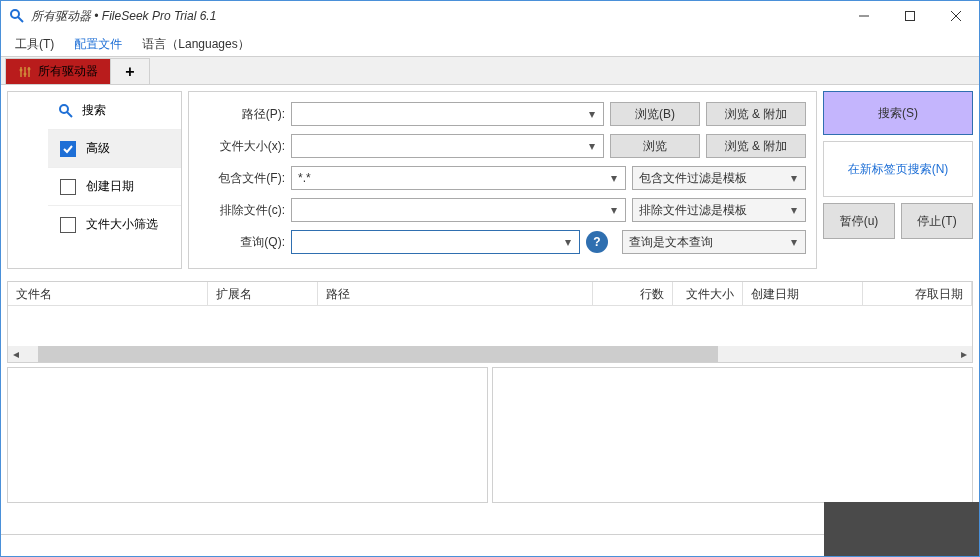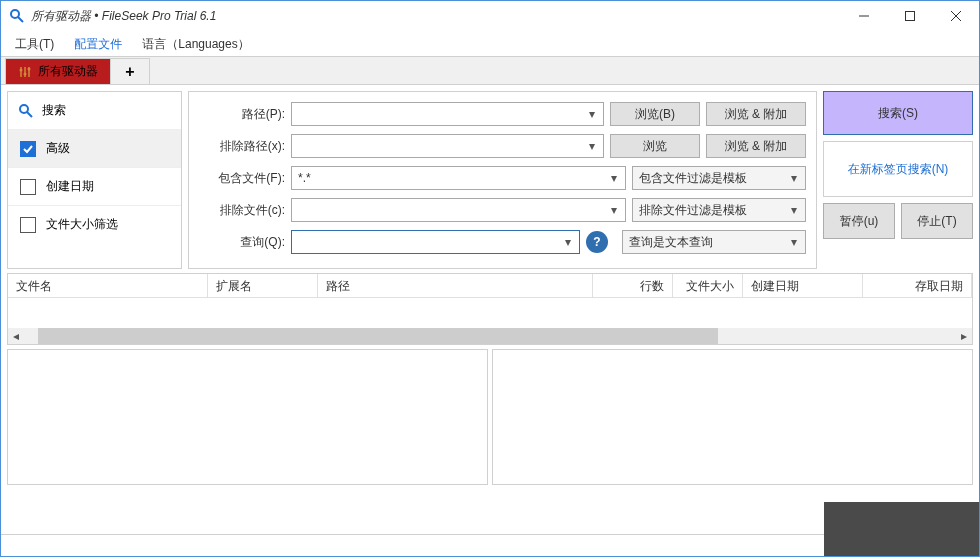--- a/index.html
+++ b/index.html
@@ -19,21 +19,21 @@
 
 
 .tabstrip { height: 28px; background: #f0f0f0; display: flex; align-items: flex-end; border-bottom: 1px solid #d0d0d0; padding-left: 4px; }
 .tab { height: 26px; display: flex; align-items: center; padding: 0 12px; border: 1px solid #d0d0d0; border-bottom: none; background: #b91c1c; margin-right: -1px; }
 .tab .ticon { width: 14px; height: 14px; margin-right: 6px; display:flex; align-items:center; justify-content:center; }
 .tab.add { width: 40px; justify-content:center; background:#f0f0f0; }
 .tab.add .plus { font-size:16px; font-weight:bold; }
 
 
 .main { display:flex; padding: 6px 6px 0 6px; gap:6px; }
-.leftpanel { width: 175px; border:1px solid #d0d0d0; background:#fff; }
+.leftpanel { width: 175px; border:1px solid #d0d0d0; background:#fff;padding-left:40px; }
 .lp-head { display:flex; align-items:center; padding:10px 10px; gap:8px; }
 .lp-item { display:flex; align-items:center; padding:10px 12px; gap:10px; border-top:1px solid #eee; }
 .lp-item.active { background:#f0f0f0; }
 .cb { width:16px; height:16px; border:1px solid #555; display:flex; align-items:center; justify-content:center; }
 .cb.checked { background:#1e6fd6; border-color:#1e6fd6; color:#fff; }
 
 .formpanel { flex:1; border:1px solid #d0d0d0; background:#fff; padding:10px 10px 14px 10px; }
 .frow { display:flex; align-items:center; margin-bottom:8px; gap:6px; }
 .flabel { width:86px; text-align:right; color:#333; }
 .combo { height:24px; border:1px solid #a9a9a9; background:#fff; display:flex; align-items:center; position:relative; padding:0 22px 0 6px; color:#333; }
@@ -47,21 +47,21 @@
 .combo.query { border:1px solid #2f6fb0; }
 
 .rightpanel { width:150px; display:flex; flex-direction:column; gap:6px; }
 .bigbtn { height:44px; border:1px solid #adadad; background:#e1e1e1; display:flex; align-items:center; justify-content:center; color:#333; }
 .bigbtn.primary { border:1px solid #2f6fb0; background:#c4b5fd; }
 .bigbtn.link { height:56px; border:1px solid #d0d0d0; background:#fff; color:#1e6fd6; }
 .btnrow { display:flex; gap:6px; }
 .btnrow .bigbtn { flex:1; height:36px; }
 
 
-.results { margin: 4px 6px 0 6px; border:1px solid #d0d0d0; height:72px; position:relative; }
+.results { margin: 12px 6px 0 6px; border:1px solid #d0d0d0; height:82px; position:relative; }
 .rhead { display:flex; height:24px; border-bottom:1px solid #e0e0e0; background:#fff; }
 .rcol { padding:4px 8px; border-right:1px solid #e0e0e0; color:#333; white-space:nowrap; overflow:hidden; }
 .hscroll { position:absolute; bottom:0; left:0; right:0; height:16px; background:#f0f0f0; display:flex; align-items:center; }
 .hscroll .track { flex:1; height:16px; background:#f0f0f0; position:relative; }
 .hscroll .thumb { position:absolute; left:14px; top:0; height:16px; width:680px; background:#cdcdcd; }
 .hscroll .arrow { width:16px; height:16px; display:flex; align-items:center; justify-content:center; color:#555; background:#f0f0f0; }
 
 
 .panes { display:flex; margin:4px 6px 6px 6px; gap:4px; height:136px; }
 .pane { flex:1; border:1px solid #d0d0d0; background:#fff; }
@@ -168,21 +168,21 @@
       </div>
       <div class="btn sm">
           <span>浏览(B)</span>
         </div>
       <div class="btn sm2">
           <span>浏览 &amp; 附加</span>
         </div>
     </div>
 
     <div class="frow">
-      <div class="flabel">排除路径(x):</div>
+      <div class="flabel">文件大小(x):</div>
       <div class="combo main-in">
         <span></span>
         <span class="chev">▾</span>
       </div>
       <div class="btn sm">
           <span>浏览</span>
         </div>
       <div class="btn sm2">
           <span>浏览 &amp; 附加</span>
         </div>

